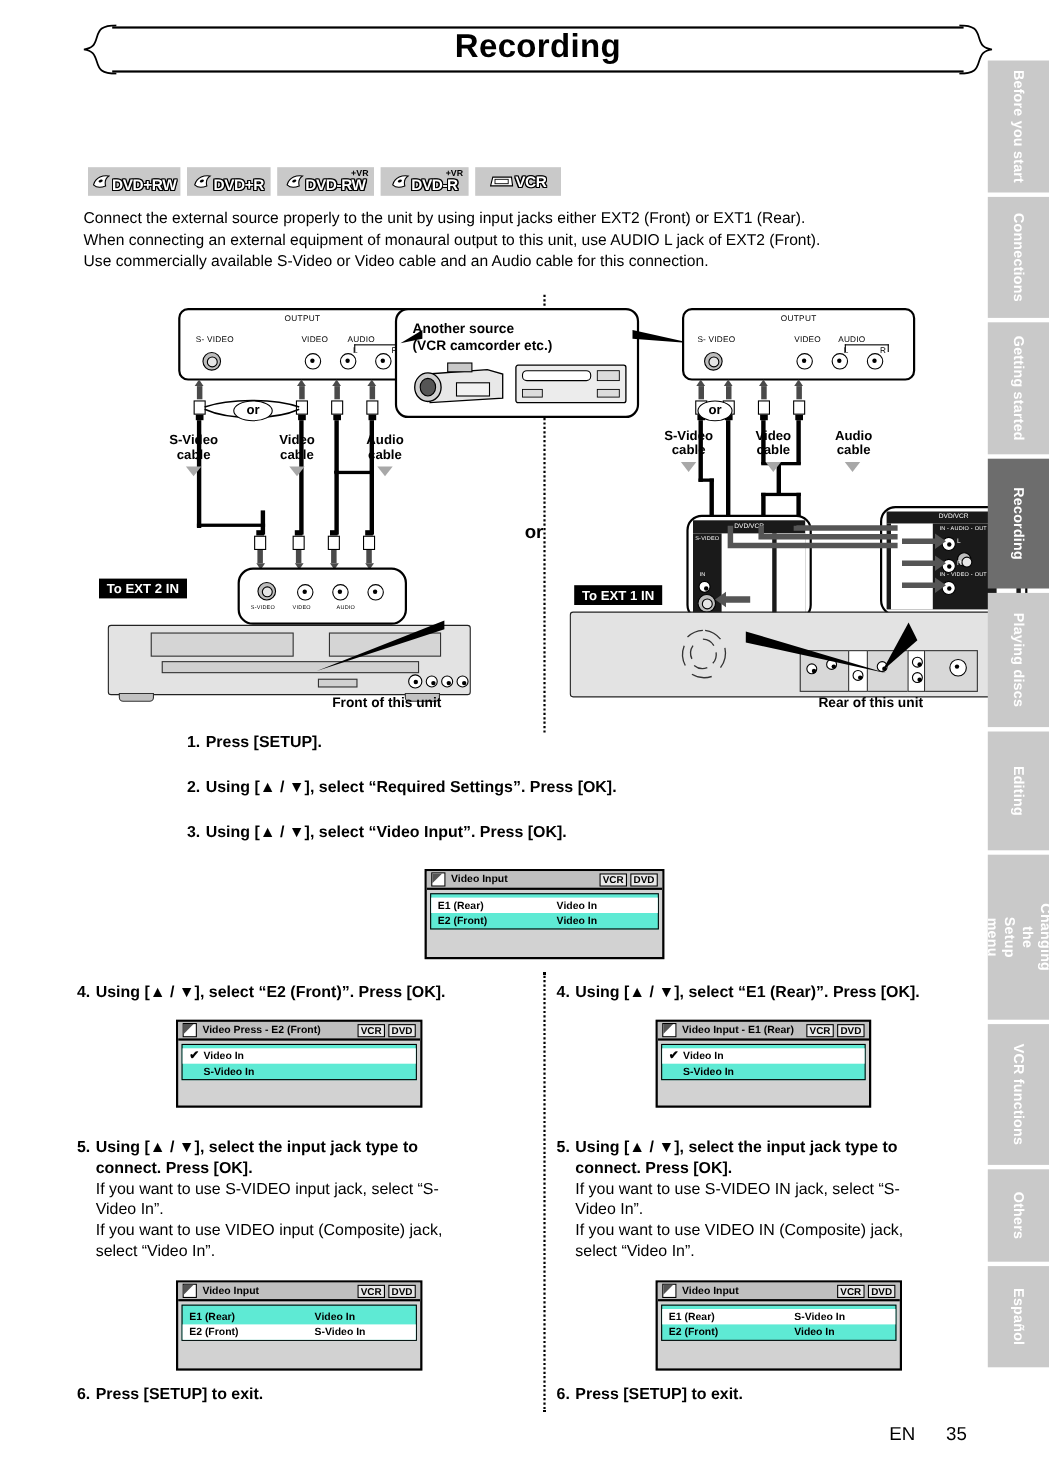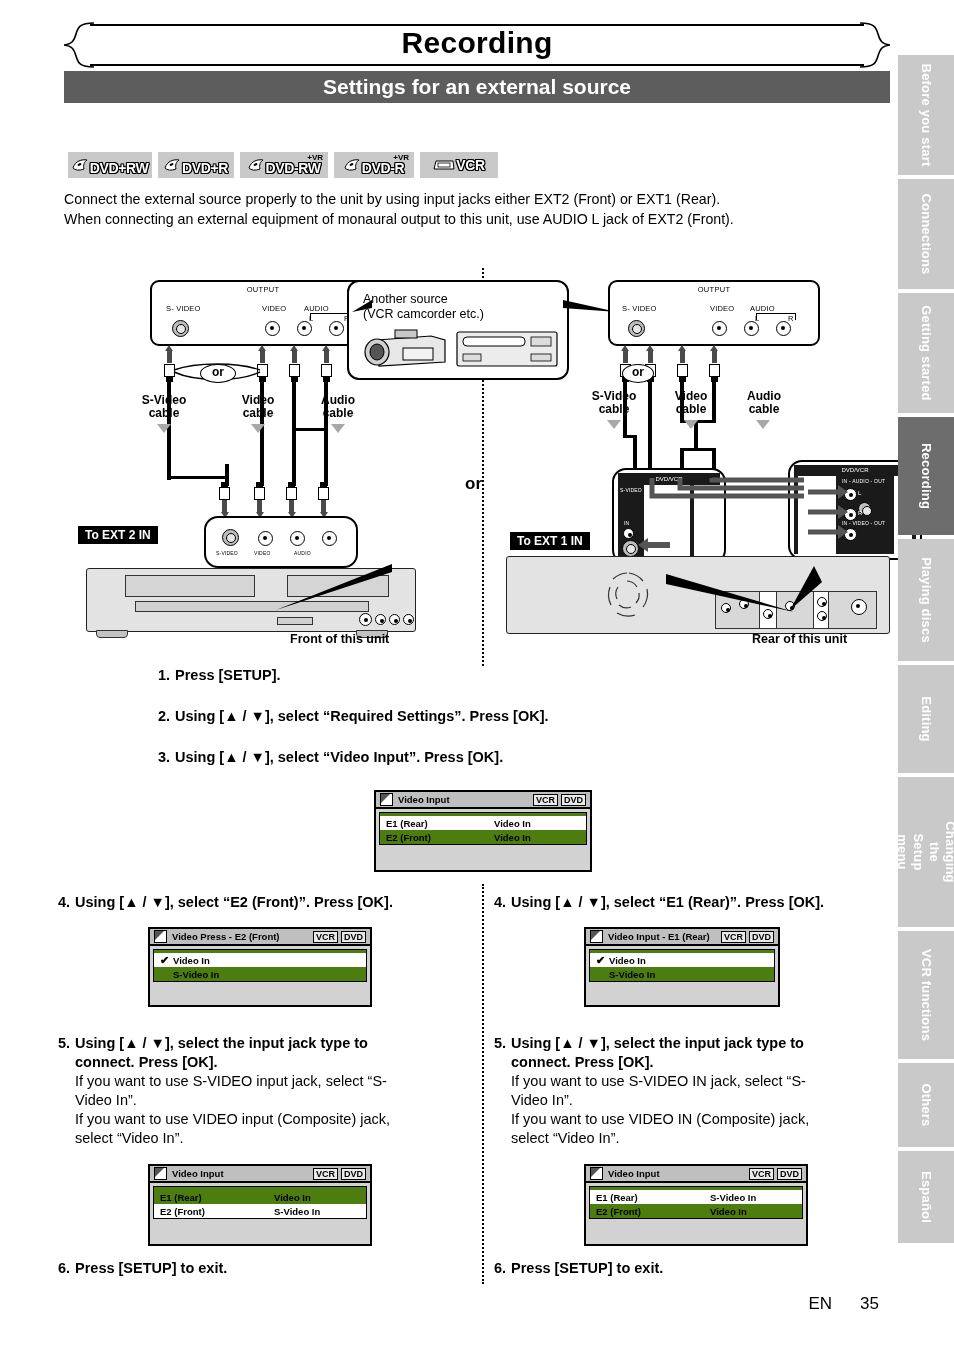--- a/index.html
+++ b/index.html
@@ -1,17 +1,17 @@
 <!DOCTYPE html>
 <html><head>
 <meta charset="utf-8">
 <style>
   html,body{margin:0;padding:0;background:#fff;}
   body{width:954px;height:1348px;font-family:"Liberation Sans",sans-serif;color:#000;position:relative;overflow:hidden;}
-  .page{position:absolute;inset:0;}
+  .page{position:absolute;inset:0;margin-left:12px;}
 
   
   .rail{position:absolute;right:0;top:55px;width:56px;height:1265px;}
   .rail-tab{position:absolute;left:0;width:56px;background:#c9c9c9;box-sizing:border-box;}
   .rail-tab.active{background:#6d6d6d;}
   .rail-tab .vtxt{
     position:absolute;top:50%;left:50%;
     transform:translate(-50%,-50%) rotate(90deg);
     white-space:nowrap;color:#fff;font-weight:bold;font-size:13px;
     letter-spacing:.2px;text-align:center;line-height:15px;
@@ -70,21 +70,21 @@
   .wire.h3{height:3px}
 
   .orlbl{position:absolute;font-weight:bold;font-size:14px;}
   .orbubble{position:absolute;border:1.6px solid #000;border-radius:50%;width:34px;height:17px;background:#fff;}
   .orbubble span{display:block;text-align:center;font-size:12px;font-weight:bold;line-height:15px;}
 
   .cab-lbl{position:absolute;font-size:12px;font-weight:bold;line-height:13px;text-align:center;}
   .tri{position:absolute;width:0;height:0;border-left:7px solid transparent;border-right:7px solid transparent;border-top:9px solid #a8a8a8;}
 
   .srcbox{position:absolute;border:2px solid #000;border-radius:12px;background:#fff;}
-  .srcbox .st{position:absolute;left:14px;top:10px;font-size:12.5px;font-weight:normal;line-height:15px;}
+  .srcbox .st{position:absolute;left:14px;top:10px;font-size:12.5px;font-weight:bold;line-height:15px;}
 
   .tag{position:absolute;background:#000;color:#fff;font-size:12px;font-weight:bold;padding:2px 7px;}
   .cap{position:absolute;font-size:12.5px;font-weight:bold;}
 
   .dev{position:absolute;background:#e3e3e3;border:1.6px solid #222;border-radius:3px;}
   .devdark{position:absolute;background:#c2c2c2;border:1px solid #333;}
 
   .callout{position:absolute;border:2.5px solid #000;border-radius:14px;background:#fff;}
 
   
@@ -98,44 +98,41 @@
   .osd .bar .ic{width:11px;height:11px;background:#fff;border:1px solid #000;margin-right:5px;position:relative;flex:none}
   .osd .bar .ic:after{content:"";position:absolute;left:0;top:0;border-left:9px solid #555;border-bottom:9px solid transparent;}
   .osd .bar .tt{font-size:9.5px;font-weight:bold;flex:1;}
   .osd .bar .chip{font-size:9px;font-weight:bold;border:1px solid #000;background:#e9e9e9;padding:0 2px;margin-left:3px;}
   .osd .row{height:14px;display:flex;align-items:center;font-size:9.5px;font-weight:bold;padding:0 6px;box-sizing:border-box;}
   .osd .row.sel{background:#fff;}
   .osd .row .k{flex:1}
   .osd .row .v{width:86px;text-align:left}
   .osd .row .chk{width:13px;font-size:11px;line-height:11px;}
   .osd.opt .row .k{padding-left:0}
-  .osd .inner{border:1.5px solid #000;margin:3px 3px 0 3px;background:#4d7c0f;padding-top:3px;}
+  .osd .inner{border:1.5px solid #000;margin:3px 3px 0 3px;background:#5eead4;padding-top:3px;}
 
   .footer{position:absolute;right:75px;bottom:34px;font-size:17px;}
   .footer .en{margin-right:28px;}
 </style>
 </head>
 <body>
 
 <div class="page">
 
   <div class="title-wrap">
     <div class="title-rule"></div>
     <svg class="brace l" viewBox="0 0 30 46">
       <path d="M30 1 C16 1 14 5 12 12 C10 19 8 22 0 23 C8 24 10 27 12 34 C14 41 16 45 30 45" fill="none" stroke="#000" stroke-width="1.6"></path>
     </svg>
     <svg class="brace r" viewBox="0 0 30 46">
       <path d="M0 1 C14 1 16 5 18 12 C20 19 22 22 30 23 C22 24 20 27 18 34 C16 41 14 45 0 45" fill="none" stroke="#000" stroke-width="1.6"></path>
     </svg>
     <div class="title-txt">Recording</div>
   </div>
 
-  <div class="band">
-    <span>Settings for an external source</span>
-  </div>
 
 
   <div class="badges">
     <div class="badge has-vr" style="width:76px">
       <svg class="disc-ico" viewBox="0 0 17 12">
         <path d="M1 9 C3 2 10 0 15 1 C12 3 11 6 12 10 C7 12 3 11 1 9Z" fill="#fff" stroke="#000" stroke-width="1"></path>
         <ellipse cx="7.5" cy="5.5" rx="2" ry="1.2" fill="#000" transform="rotate(-22 7.5 5.5)"></ellipse>
       </svg>
       <span class="lbl">DVD+RW</span>
       <span class="vr"></span>
@@ -169,20 +166,21 @@
         <path d="M1 10 L3 2 L20 2 L21 10 Z" fill="#fff" stroke="#000" stroke-width="1"></path>
         <rect x="5" y="4" width="12" height="4" fill="#fff" stroke="#000" stroke-width=".8"></rect>
       </svg>
       <span class="lbl">VCR</span>
     </div>
   </div>
 
   <div class="intro">
     <div>Connect the external source properly to the unit by using input jacks either EXT2 (Front) or EXT1 (Rear).</div>
     <div>When connecting an external equipment of monaural output to this unit, use AUDIO L jack of EXT2 (Front).</div>
+    <div>Use commercially available S-Video or Video cable and an Audio cable for this connection.</div>
   </div>
 
   <div class="divider"></div>
 
   <div class="diagram">
 
     <div class="unitbox" style="left:86px;top:12px;width:222px;height:62px;">
       <div class="out-lbl">OUTPUT</div>
       <div class="jack-lbl" style="left:14px;top:22px">S- VIDEO</div>
       <div class="jack-lbl" style="left:110px;top:22px">VIDEO</div>
@@ -534,21 +532,21 @@
       <div class="jack small" style="left:310px;top:40px;width:8px;height:8px"></div>
       <div class="jack small" style="left:310px;top:54px;width:8px;height:8px"></div>
       <div class="jack small" style="left:344px;top:42px;width:14px;height:14px"></div>
     </div>
 
     <svg style="position:absolute;left:600px;top:296px;width:160px;height:54px">
       <path d="M2 10 L130 48 L2 20 Z" fill="#000"></path>
       <path d="M150 2 L126 46 L158 18 Z" fill="#000"></path>
     </svg>
 
-    <div class="cap" style="left:688px;top:364px">Rear of this unit</div>
+    <div class="cap" style="left:668px;top:364px">Rear of this unit</div>
   </div>
 
   <div class="step" style="left:158px;top:666px">
     <span class="n">1.</span><span>Press [SETUP].</span>
   </div>
   <div class="step" style="left:158px;top:707px">
     <span class="n">2.</span><span>Using [▲ / ▼], select “Required Settings”. Press [OK].</span>
   </div>
   <div class="step" style="left:158px;top:748px">
     <span class="n">3.</span><span>Using [▲ / ▼], select “Video Input”. Press [OK].</span>

